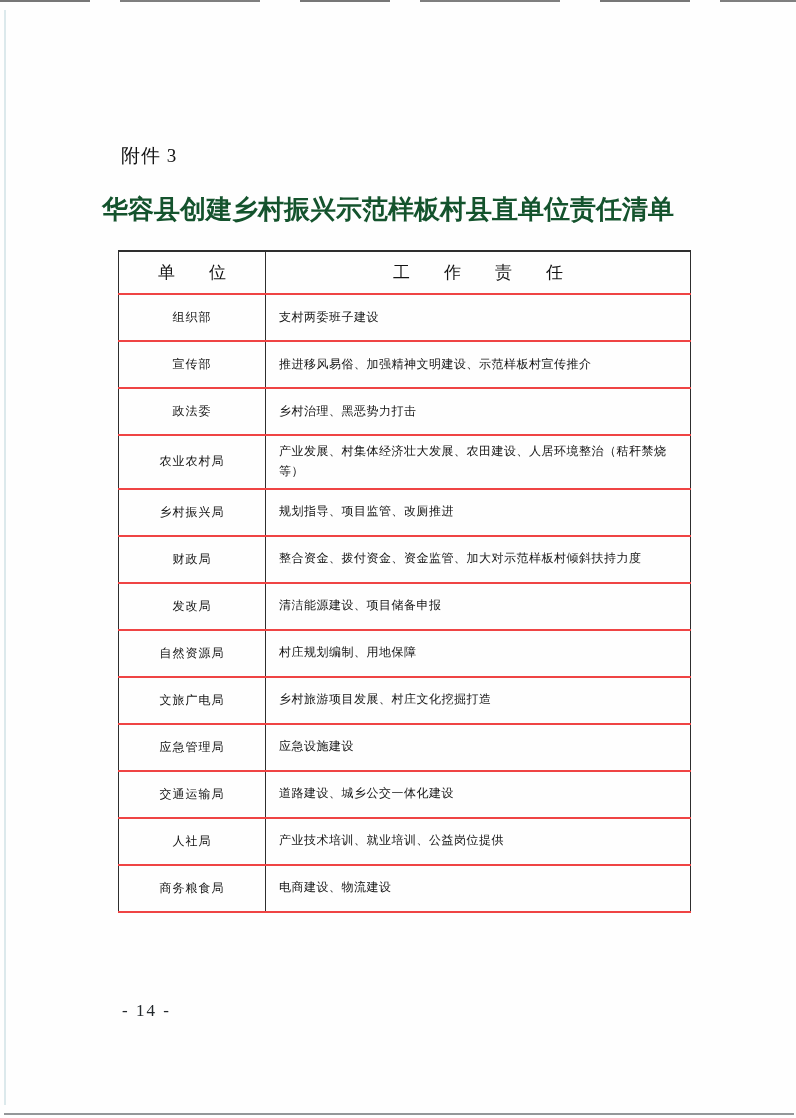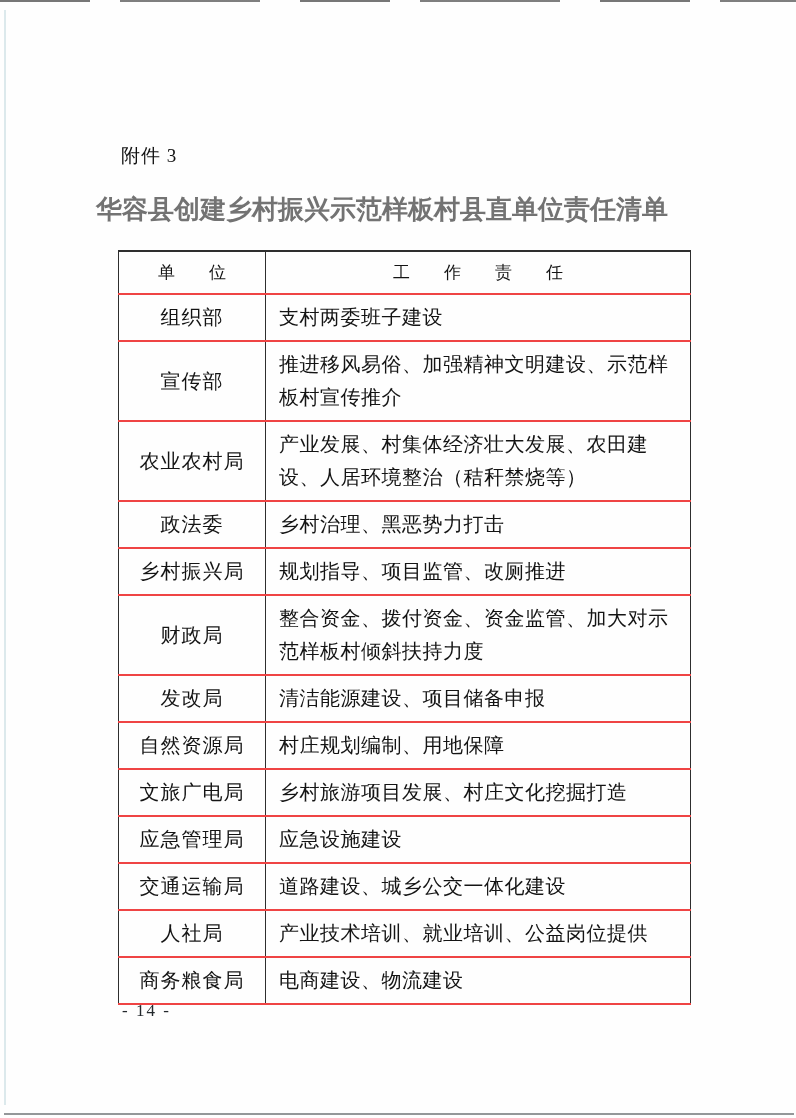--- a/index.html
+++ b/index.html
@@ -42,39 +42,39 @@
   }
   .attachment {
     position: absolute;
     top: 143px; left: 121px;
     font-size: 19px;
     letter-spacing: 1px;
     color: #111;
   }
   .title {
     position: absolute;
-    top: 192px; left: 92px;
+    top: 192px; left: 98px;
     width: 580px;
     text-align: center;
     font-size: 26px;
     font-weight: bold;
     letter-spacing: 0px;
-    color: #737373;
+    color: #14532d;
     white-space: nowrap;
   }
   table.resp {
     position: absolute;
     top: 250px; left: 118px;
     width: 573px;
     border-collapse: collapse;
     table-layout: fixed;
   }
   table.resp th, table.resp td {
     border: 1px solid #2e2e2e;
-    font-size: 20px;
+    font-size: 12px;
     color: #141414;
     font-weight: normal;
   }
   table.resp tr > *:first-child { width: 147px; }
   table.resp th {
     height: 43px;
     text-align: center;
     font-size: 17px;
   }
   table.resp td.unit {
@@ -120,26 +120,26 @@
     <tbody>
       <tr>
         <td class="unit">组织部</td>
         <td class="duty">支村两委班子建设</td>
       </tr>
       <tr>
         <td class="unit">宣传部</td>
         <td class="duty">推进移风易俗、加强精神文明建设、示范样板村宣传推介</td>
       </tr>
       <tr>
+        <td class="unit">政法委</td>
+        <td class="duty">乡村治理、黑恶势力打击</td>
+      </tr>
+      <tr>
         <td class="unit">农业农村局</td>
         <td class="duty">产业发展、村集体经济壮大发展、农田建设、人居环境整治（秸秆禁烧等）</td>
-      </tr>
-      <tr>
-        <td class="unit">政法委</td>
-        <td class="duty">乡村治理、黑恶势力打击</td>
       </tr>
       <tr>
         <td class="unit">乡村振兴局</td>
         <td class="duty">规划指导、项目监管、改厕推进</td>
       </tr>
       <tr>
         <td class="unit">财政局</td>
         <td class="duty">整合资金、拨付资金、资金监管、加大对示范样板村倾斜扶持力度</td>
       </tr>
       <tr>

